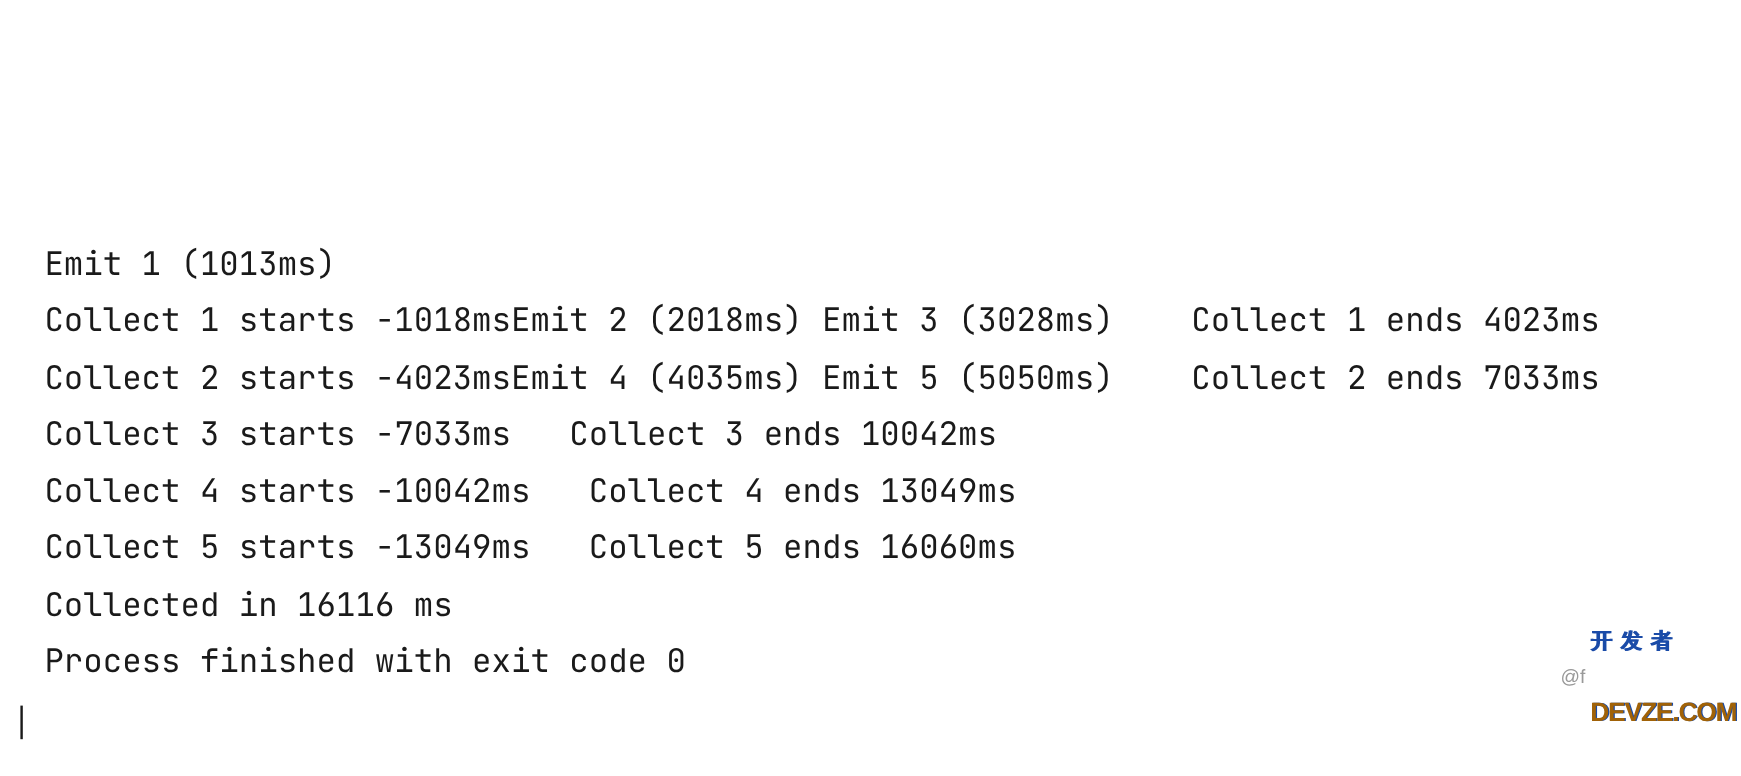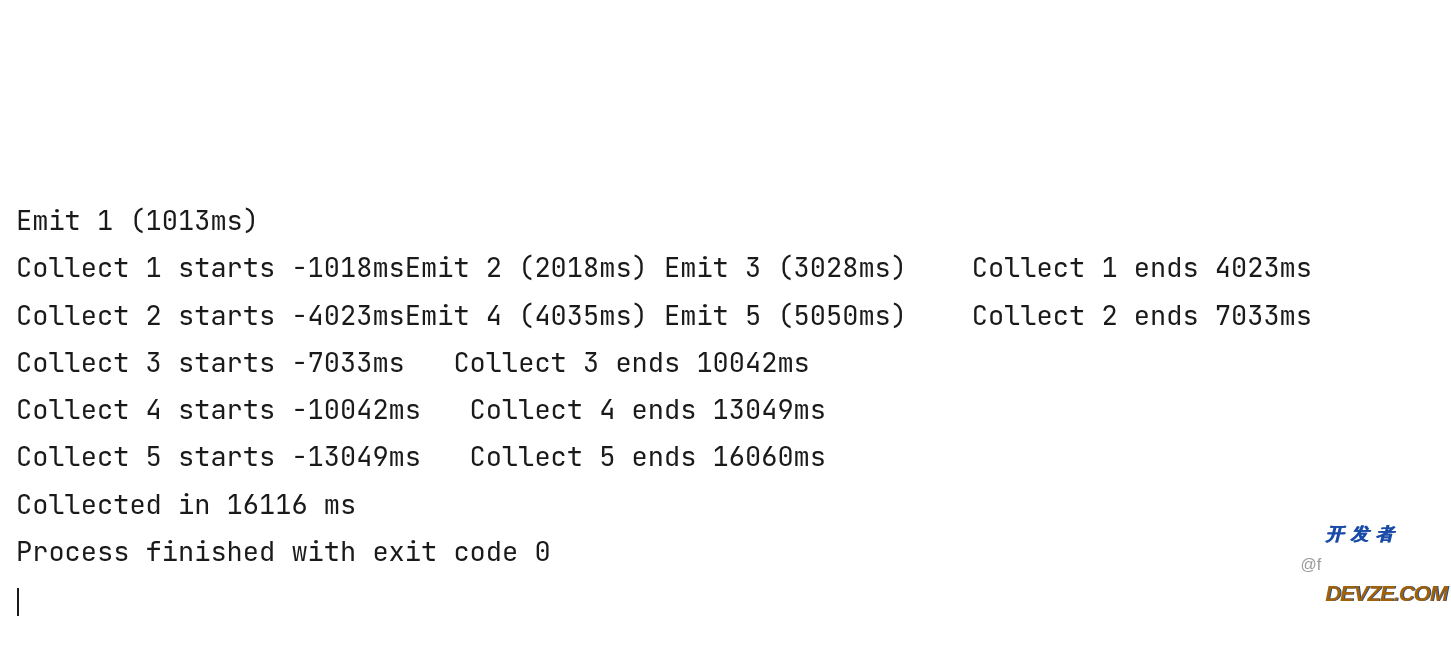--- a/index.html
+++ b/index.html
@@ -15,38 +15,38 @@
       background: #ffffff;
       padding: 8px 16px;
       white-space: pre;
       overflow: hidden;
       width: 1451px;
       height: 647px;
       position: relative;
     }
     .output-line {
       display: block;
+      margin-left: 21px;
     }
     .watermark {
       position: absolute;
       bottom: 2px;
       right: 4px;
       display: flex;
       align-items: center;
       gap: 4px;
     }
     .watermark-at {
       font-size: 16px;
       color: #999;
       font-family: sans-serif;
     }
     .watermark-main {
       font-family: Arial, sans-serif;
       font-weight: bold;
-      font-style: italic;
       font-size: 20px;
       line-height: 1;
     }
     .wm-top {
       color: #1a4ba8;
       text-shadow: 1px 0 0 #1a4ba8;
       font-size: 18px;
       letter-spacing: 1px;
     }
     .wm-bottom {

